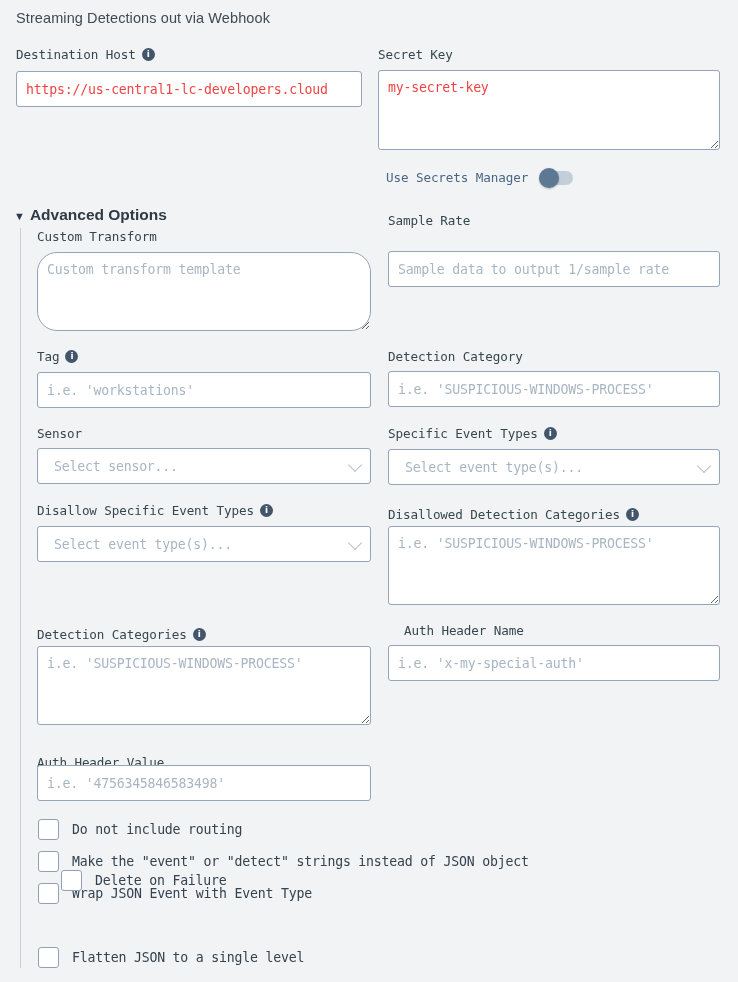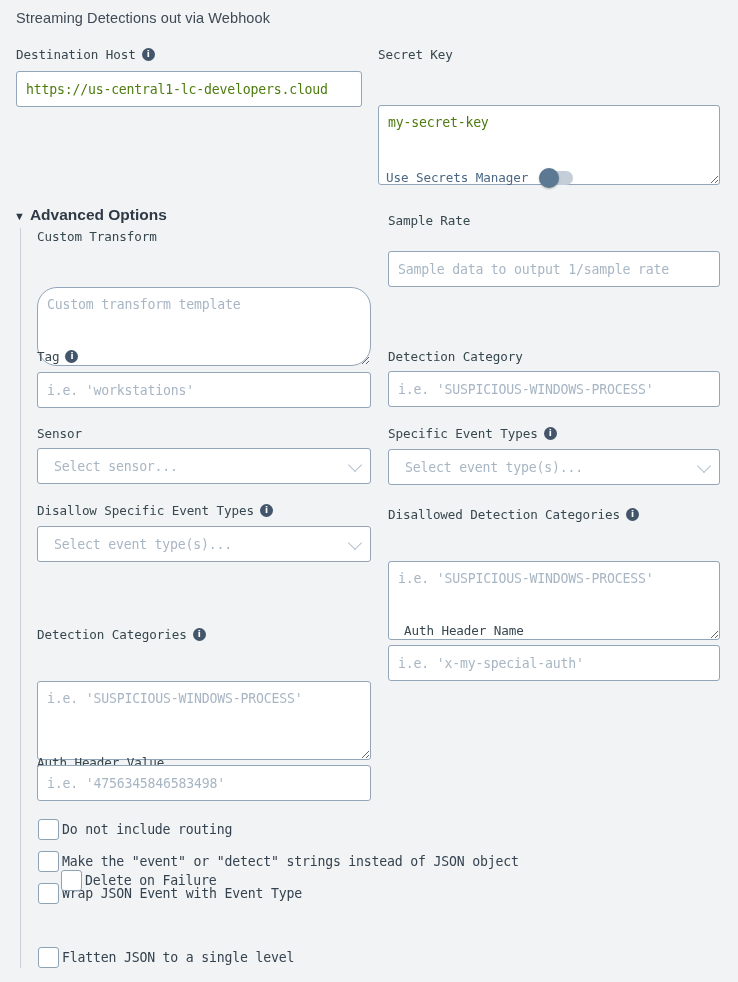--- a/index.html
+++ b/index.html
@@ -69,36 +69,35 @@
   .info-icon i {
     font-style: normal;
     transform: translateY(-0.5px);
   }
 
   
   .inp, .ta, .sel {
     box-sizing: border-box;
     font-family: "DejaVu Sans Mono", monospace;
     font-size: 13.2px;
-    color: #4d7c0f;
+    color: #ef4444;
     background: #ffffff;
     border: 1px solid #93a5b8;
     border-radius: 3px;
     outline: none;
     padding: 6px 9px;
     letter-spacing: -0.2px;
   }
   .inp::placeholder, .ta::placeholder {
     color: #a8b6c4;
   }
   .ta {
     resize: vertical;
     line-height: 1.35;
     padding-top: 8px;
-    margin-top: 35px;
   }
   .sel {
     appearance: none;
     -webkit-appearance: none;
     color: #a8b6c4;
     padding-right: 30px;
     cursor: pointer;
     padding-left: 16px;
   }
   .sel-wrap {
@@ -182,21 +181,21 @@
     height: 740px;
     background: #c7d0da;
   }
 
   
   .cb-row {
     position: absolute;
     left: 38px;
     display: flex;
     align-items: center;
-    gap: 3px;
+    gap: 13px;
   }
   .cb {
     width: 21px;
     height: 21px;
     box-sizing: border-box;
     border: 1px solid #8fa2b5;
     border-radius: 3px;
     background: #ffffff;
     cursor: pointer;
     flex: 0 0 auto;

